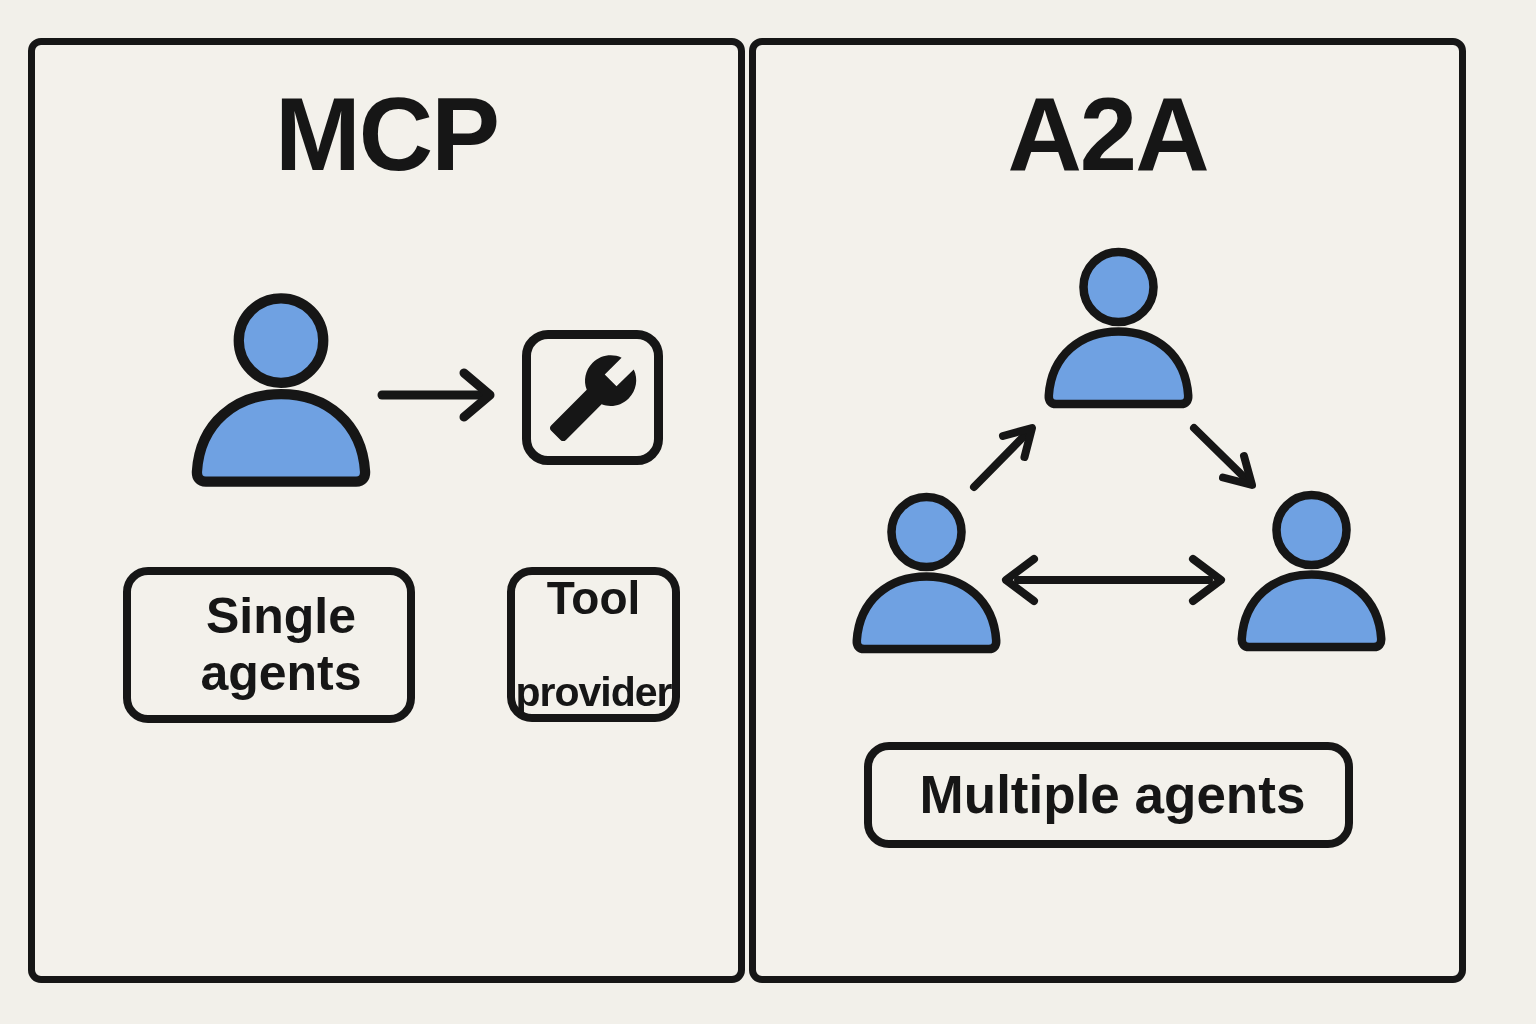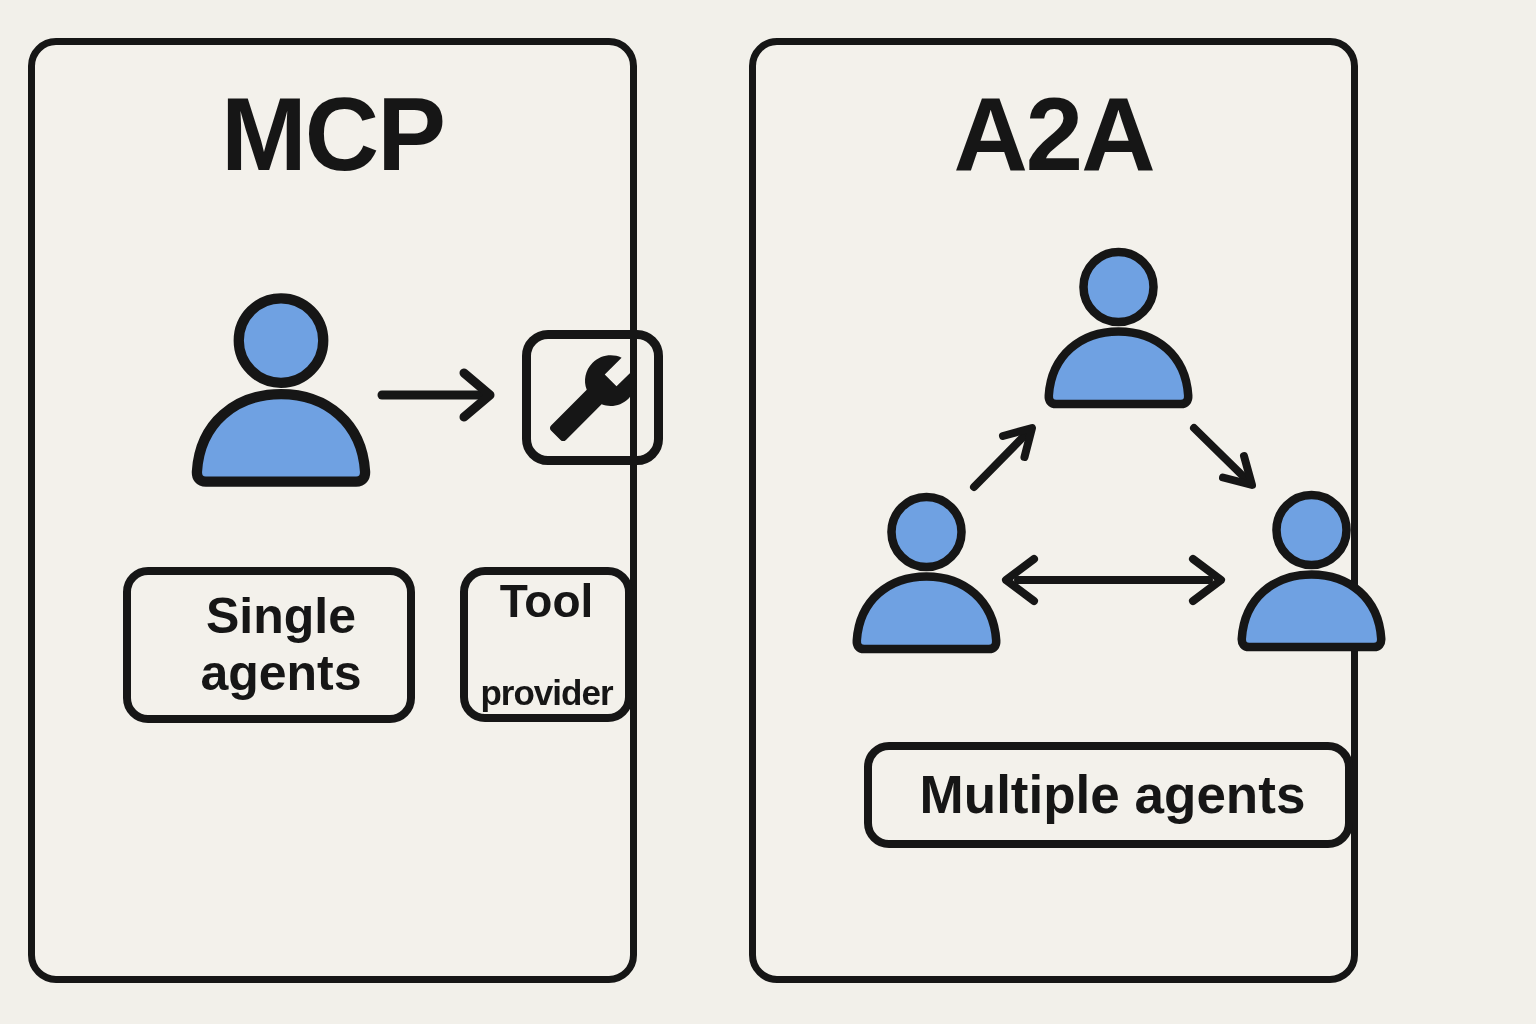--- a/index.html
+++ b/index.html
@@ -12,25 +12,25 @@
   html,body{width:1536px;height:1024px;overflow:hidden;}
   body{
     background:var(--bg);
     font-family:"Liberation Sans", sans-serif;
     color:var(--ink);
     position:relative;
   }
   .panel{
     position:absolute;
     top:38px;
-    width:609px;
+    width:717px;
     height:945px;
     background:var(--panel);
     border:7px solid var(--ink);
-    border-radius:28px;
+    border-radius:13px;
   }
   .panel-left{left:28px;}
   .panel-right{left:749px;}
   .panel-title{
     position:absolute;
     top:36px;
     left:0;
     width:100%;
     text-align:center;
     font-size:103px;
@@ -65,22 +65,22 @@
     border-radius:25px;
     display:flex;
     flex-direction:column;
     align-items:center;
     justify-content:center;
     text-align:center;
     font-weight:bold;
     line-height:1.14;
   }
   .box-single{left:88px;top:522px;width:292px;height:156px;font-size:50px;padding-left:24px;}
-  .box-tool{left:425px;top:522px;width:173px;height:155px;font-size:46px;}
-  .box-tool .small-line{font-size:35px;letter-spacing:-1px;line-height:1.2;margin-top:44px;}
+  .box-tool{left:472px;top:522px;width:173px;height:155px;font-size:46px;}
+  .box-tool .small-line{font-size:41px;letter-spacing:-1px;line-height:1.2;margin-top:44px;}
   .box-multi{left:108px;top:697px;width:489px;height:106px;font-size:53px;flex-direction:row;padding-left:8px;}
   .overlay{position:absolute;left:0;top:0;width:703px;height:931px;}
 </style>
 </head>
 <body>
 
 <svg width="0" height="0" style="position:absolute">
   <defs>
     <symbol id="person-sym" viewBox="0 0 100 96">
       <circle cx="50" cy="24" r="20.5" fill="var(--agent)" stroke="var(--ink)" stroke-width="5"></circle>

